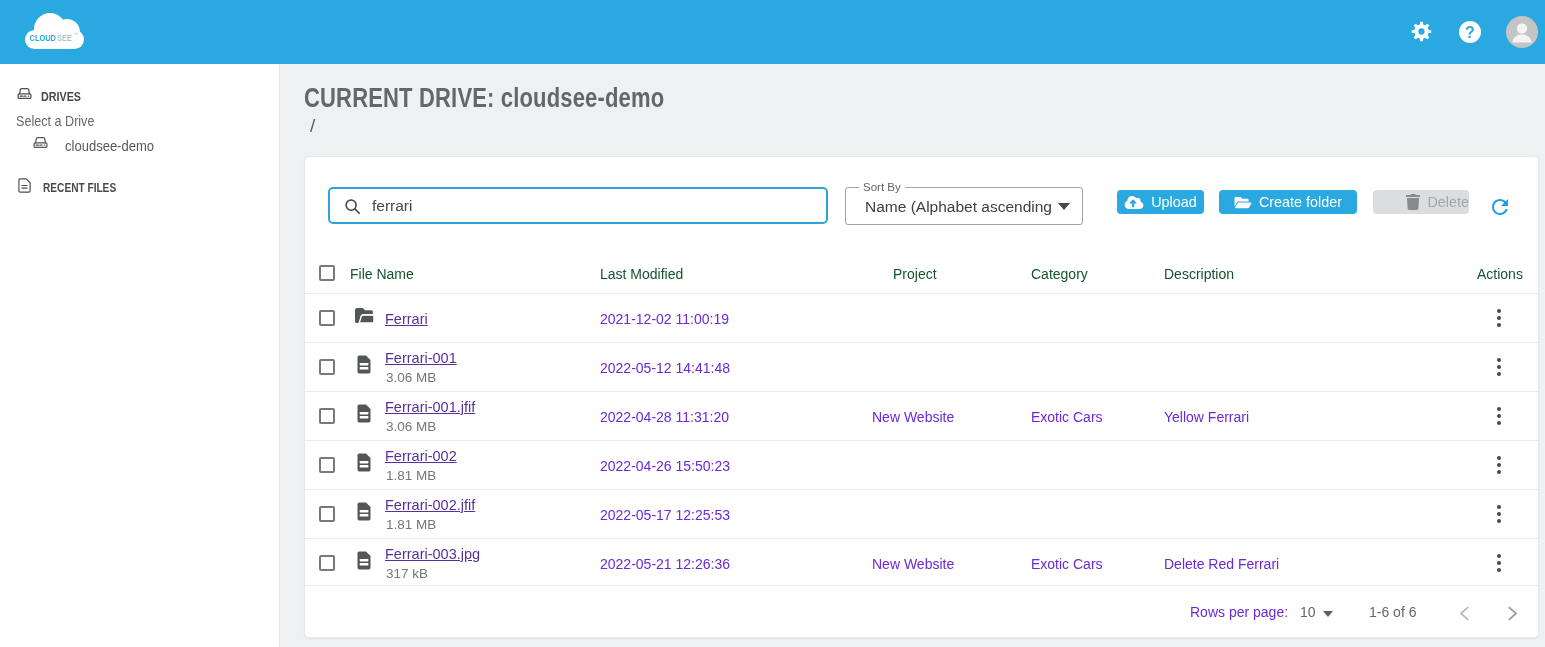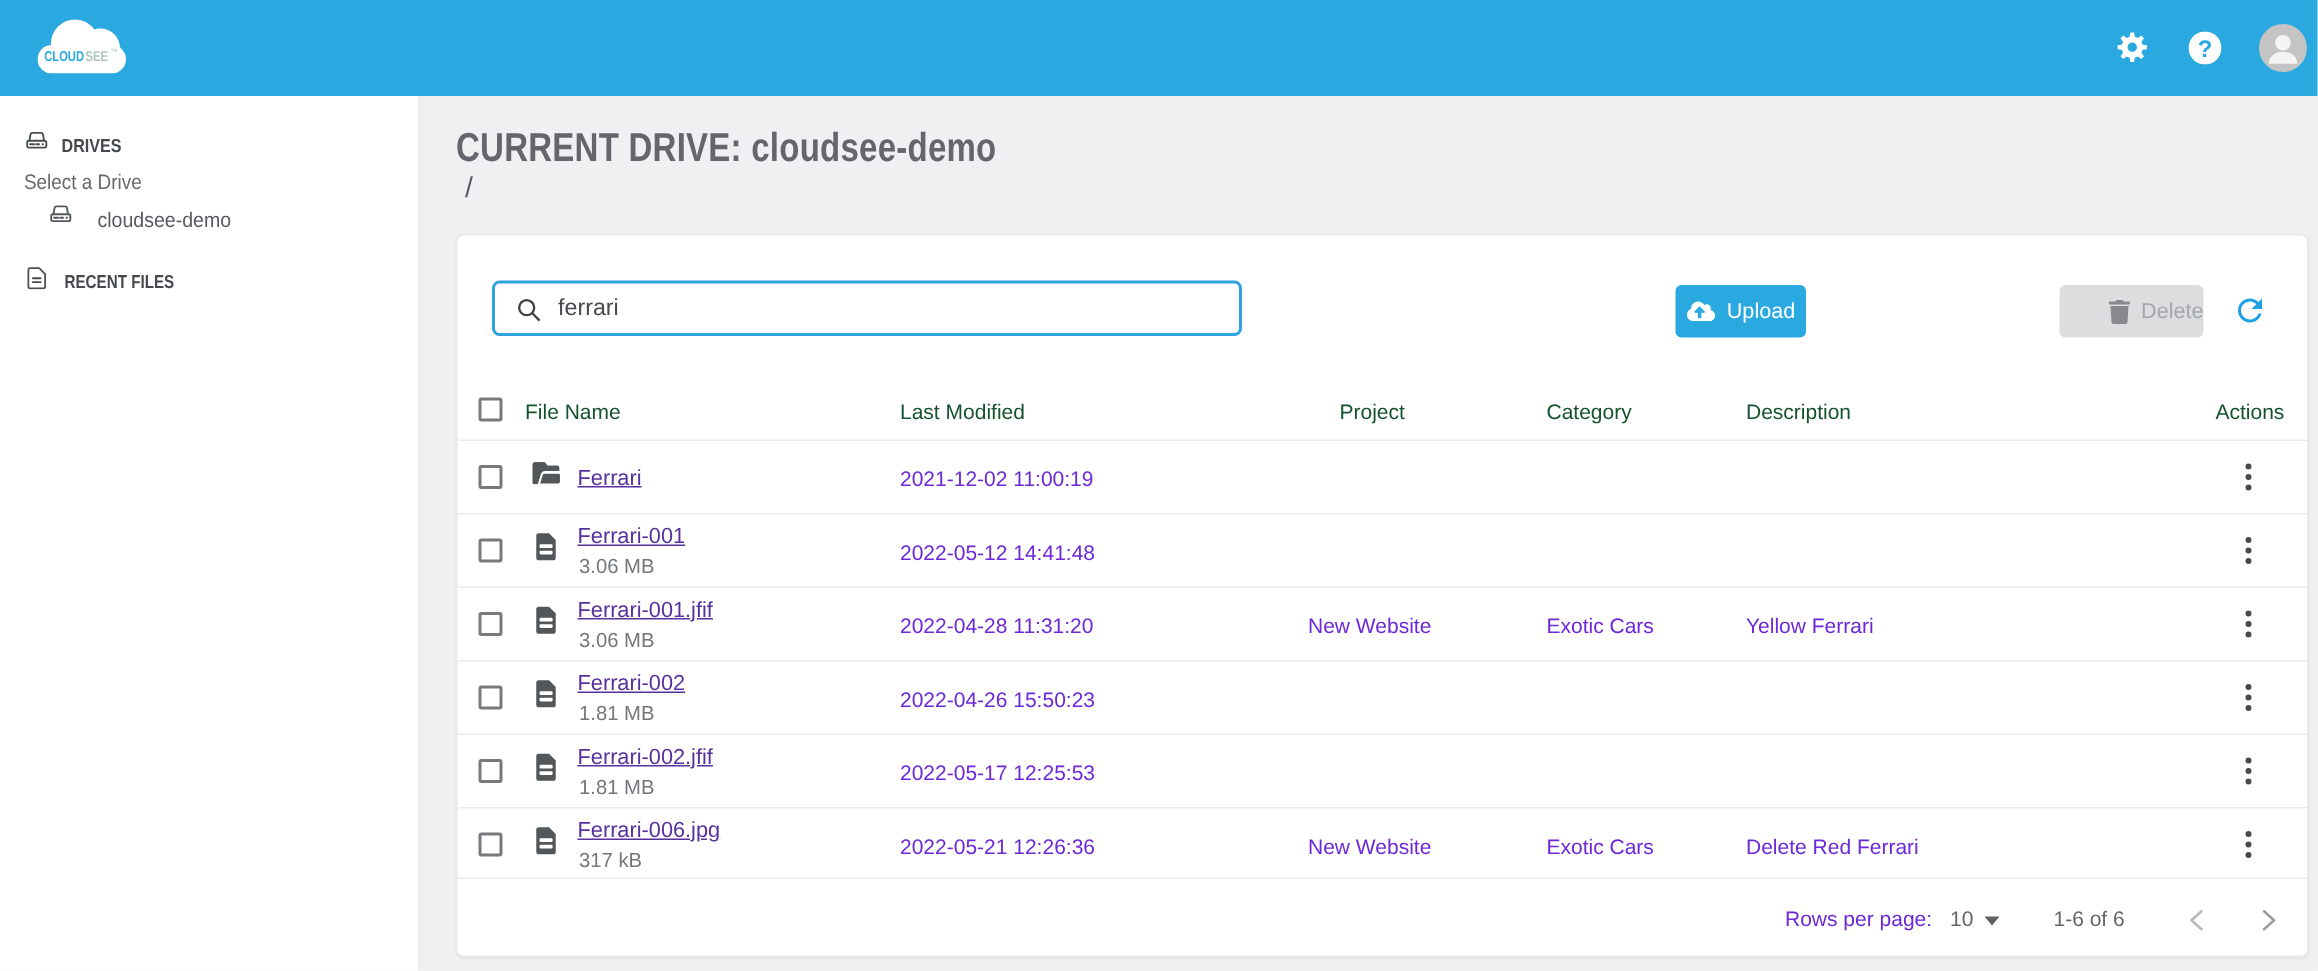--- a/index.html
+++ b/index.html
@@ -11,21 +11,21 @@
   .h1 { font-size:27px; font-weight:bold; color:#63676c; letter-spacing:0.2px; }
   .card { position:absolute; left:23px; top:92px; width:1235px; height:482px; background:#ffffff; border:1px solid #e7e9eb; border-radius:5px; box-shadow:0 1px 2px rgba(0,0,0,0.06); }
   .srch { position:absolute; left:23px; top:30px; width:500px; height:37px; border:2px solid #2fa3de; border-radius:5px; background:#fff; }
   .srch .q { position:absolute; left:14px; top:9px; }
   .srch .txt { position:absolute; left:42px; top:8px; font-size:15.5px; color:#46494d; }
   .sortby { position:absolute; left:540px; top:24px; width:238px; height:45px; }
   .sortby fieldset { border:1px solid #9da3a9; border-radius:3px; width:238px; height:44px; padding:0 0 0 9px; }
   .sortby legend { font-size:11.5px; color:#5f6368; padding:0 4px; margin-left:4px; }
   .sortby .val { font-size:15.5px; color:#3c4043; position:absolute; left:20px; top:17px; white-space:nowrap; width:190px; overflow:hidden; }
   .sortby .car { position:absolute; right:13px; top:22px; width:0; height:0; border-left:6px solid transparent; border-right:6px solid transparent; border-top:7px solid #46494d; }
-  .btn { position:absolute; top:33px; height:35px; border-radius:4px; background:#29a9e0; color:#fff; font-size:14.4px; font-weight:normal; display:flex; align-items:center; justify-content:center; gap:7px; }
+  .btn { position:absolute; top:33px; height:24px; border-radius:4px; background:#29a9e0; color:#fff; font-size:14.4px; font-weight:normal; display:flex; align-items:center; justify-content:center; gap:7px; }
   .btn.disabled { background:#dcdddf; color:#a4a7aa; }
   .rowline { position:absolute; left:0; width:1233px; border-top:1px solid #e9ebed; }
   .thead { font-size:14px; color:#14532d; }
   .cb { position:absolute; width:16px; height:16px; border:2px solid #767a7e; border-radius:2px; background:#fff; }
   .link { font-size:14.5px; color:#57309c; text-decoration:underline; }
   .sub { font-size:13.5px; color:#73777b; }
   .cell { font-size:14px; color:#6d28d9; }
   .kebab { position:absolute; width:4px; }
   .kebab i { display:block; width:4px; height:4px; border-radius:50%; background:#47494c; margin-bottom:3px; }
 </style>
@@ -89,26 +89,39 @@
   <div class="card">
 
     <div class="srch">
       <svg class="q" width="18" height="18" viewBox="0 0 24 24" fill="none" stroke="#3c4043" stroke-width="2">
           <circle cx="9.5" cy="9.5" r="6.7"></circle>
           <line x1="14.5" y1="14.5" x2="21" y2="21"></line>
         </svg>
       <div class="txt">ferrari</div>
     </div>
 
+    <div class="sortby">
+      <fieldset>
+          <legend>Sort By</legend>
+        </fieldset>
+      <div class="val">Name (Alphabet ascending</div>
+      <div class="car"></div>
+    </div>
 
     <div class="btn" style="left:812px; width:87px;">
       <svg width="20" height="15" viewBox="0 0 640 512" fill="#fff">
           <path d="M537.6 226.6c4.1-10.7 6.4-22.4 6.4-34.6 0-53-43-96-96-96-19.7 0-38.1 6-53.3 16.2C367 64.2 315.3 32 256 32c-88.4 0-160 71.6-160 160 0 2.7.1 5.4.2 8.1C40.2 219.8 0 273.2 0 336c0 79.5 64.5 144 144 144h368c70.7 0 128-57.3 128-128 0-61.9-44-113.6-102.4-125.4zM393.4 288H328v112c0 8.8-7.2 16-16 16h-48c-8.8 0-16-7.2-16-16V288h-65.4c-14.3 0-21.4-17.2-11.3-27.3l105.4-105.4c6.2-6.2 16.4-6.2 22.6 0l105.4 105.4c10.1 10.1 2.9 27.3-11.3 27.3z"></path>
         </svg>
       <span>Upload</span>
+    </div>
+    <div class="btn" style="left:914px; width:138px;">
+      <svg width="18" height="15" viewBox="0 0 576 512" fill="#fff">
+          <path d="M572.694 292.093L500.27 416.248A63.997 63.997 0 0 1 444.989 448H45.025c-18.523 0-30.064-20.093-20.731-36.093l72.424-124.155A64 64 0 0 1 152 256h399.964c18.523 0 30.064 20.093 20.73 36.093zM152 224h328v-48c0-26.51-21.49-48-48-48H272l-64-64H48C21.49 64 0 85.49 0 112v278.046l69.077-118.418C86.214 242.25 118.179 224 152 224z"></path>
+        </svg>
+      <span>Create folder</span>
     </div>
     <div class="btn disabled" style="left:1068px; width:96px;justify-content:flex-end;">
       <svg width="14" height="16" viewBox="0 0 448 512" fill="#87898c">
           <path d="M432 32H312l-9.4-18.7A24 24 0 0 0 281.1 0H166.8a23.72 23.72 0 0 0-21.4 13.3L136 32H16A16 16 0 0 0 0 48v32a16 16 0 0 0 16 16h416a16 16 0 0 0 16-16V48a16 16 0 0 0-16-16zM53.2 467a48 48 0 0 0 47.9 45h245.8a48 48 0 0 0 47.9-45L416 128H32z"></path>
         </svg>
       <span>Delete</span>
     </div>
     <svg class="abs" style="left:1183px; top:38px;" width="24" height="24" viewBox="0 0 24 24" fill="#1f9fe5">
         <path d="M17.65 6.35C16.2 4.9 14.21 4 12 4c-4.42 0-7.99 3.58-7.99 8s3.57 8 7.99 8c3.73 0 6.84-2.55 7.73-6h-2.08c-.82 2.33-3.04 4-5.65 4-3.31 0-6-2.69-6-6s2.69-6 6-6c1.66 0 3.14.69 4.22 1.78L13 11h7V4l-2.35 2.35z"></path>
       </svg>
@@ -202,21 +215,21 @@
         <i></i>
       </div>
     <div class="rowline" style="top:381px;"></div>
 
     <div class="cb" style="left:14px; top:398px;"></div>
     <svg class="abs" style="left:52px; top:394px;" width="14" height="19" viewBox="0 0 14 19">
         <path fill="#54575a" d="M2.2 0.5 H9 L13.5 5 V16.8 Q13.5 18.5 11.8 18.5 H2.2 Q0.5 18.5 0.5 16.8 V2.2 Q0.5 0.5 2.2 0.5 Z"></path>
         <rect x="2.7" y="7.9" width="8.7" height="2.5" rx="0.7" fill="#fff"></rect>
         <rect x="2.7" y="12.1" width="8.7" height="2.5" rx="0.7" fill="#fff"></rect>
       </svg>
-    <a class="abs link" style="left:80px; top:389px;">Ferrari-006.jpg</a>
+    <a class="abs link" style="left:80px; top:389px;">Ferrari-003.jpg</a>
     <div class="abs sub" style="left:81px; top:409px;">317 kB</div>
     <div class="abs cell" style="left:295px; top:399px;">2022-05-21 12:26:36</div>
     <div class="abs cell" style="left:567px; top:399px;">New Website</div>
     <div class="abs cell" style="left:726px; top:399px;">Exotic Cars</div>
     <div class="abs cell" style="left:859px; top:399px;">Delete Red Ferrari</div>
     <div class="kebab" style="left:1192px; top:397px;">
         <i></i>
         <i></i>
         <i></i>
       </div>

